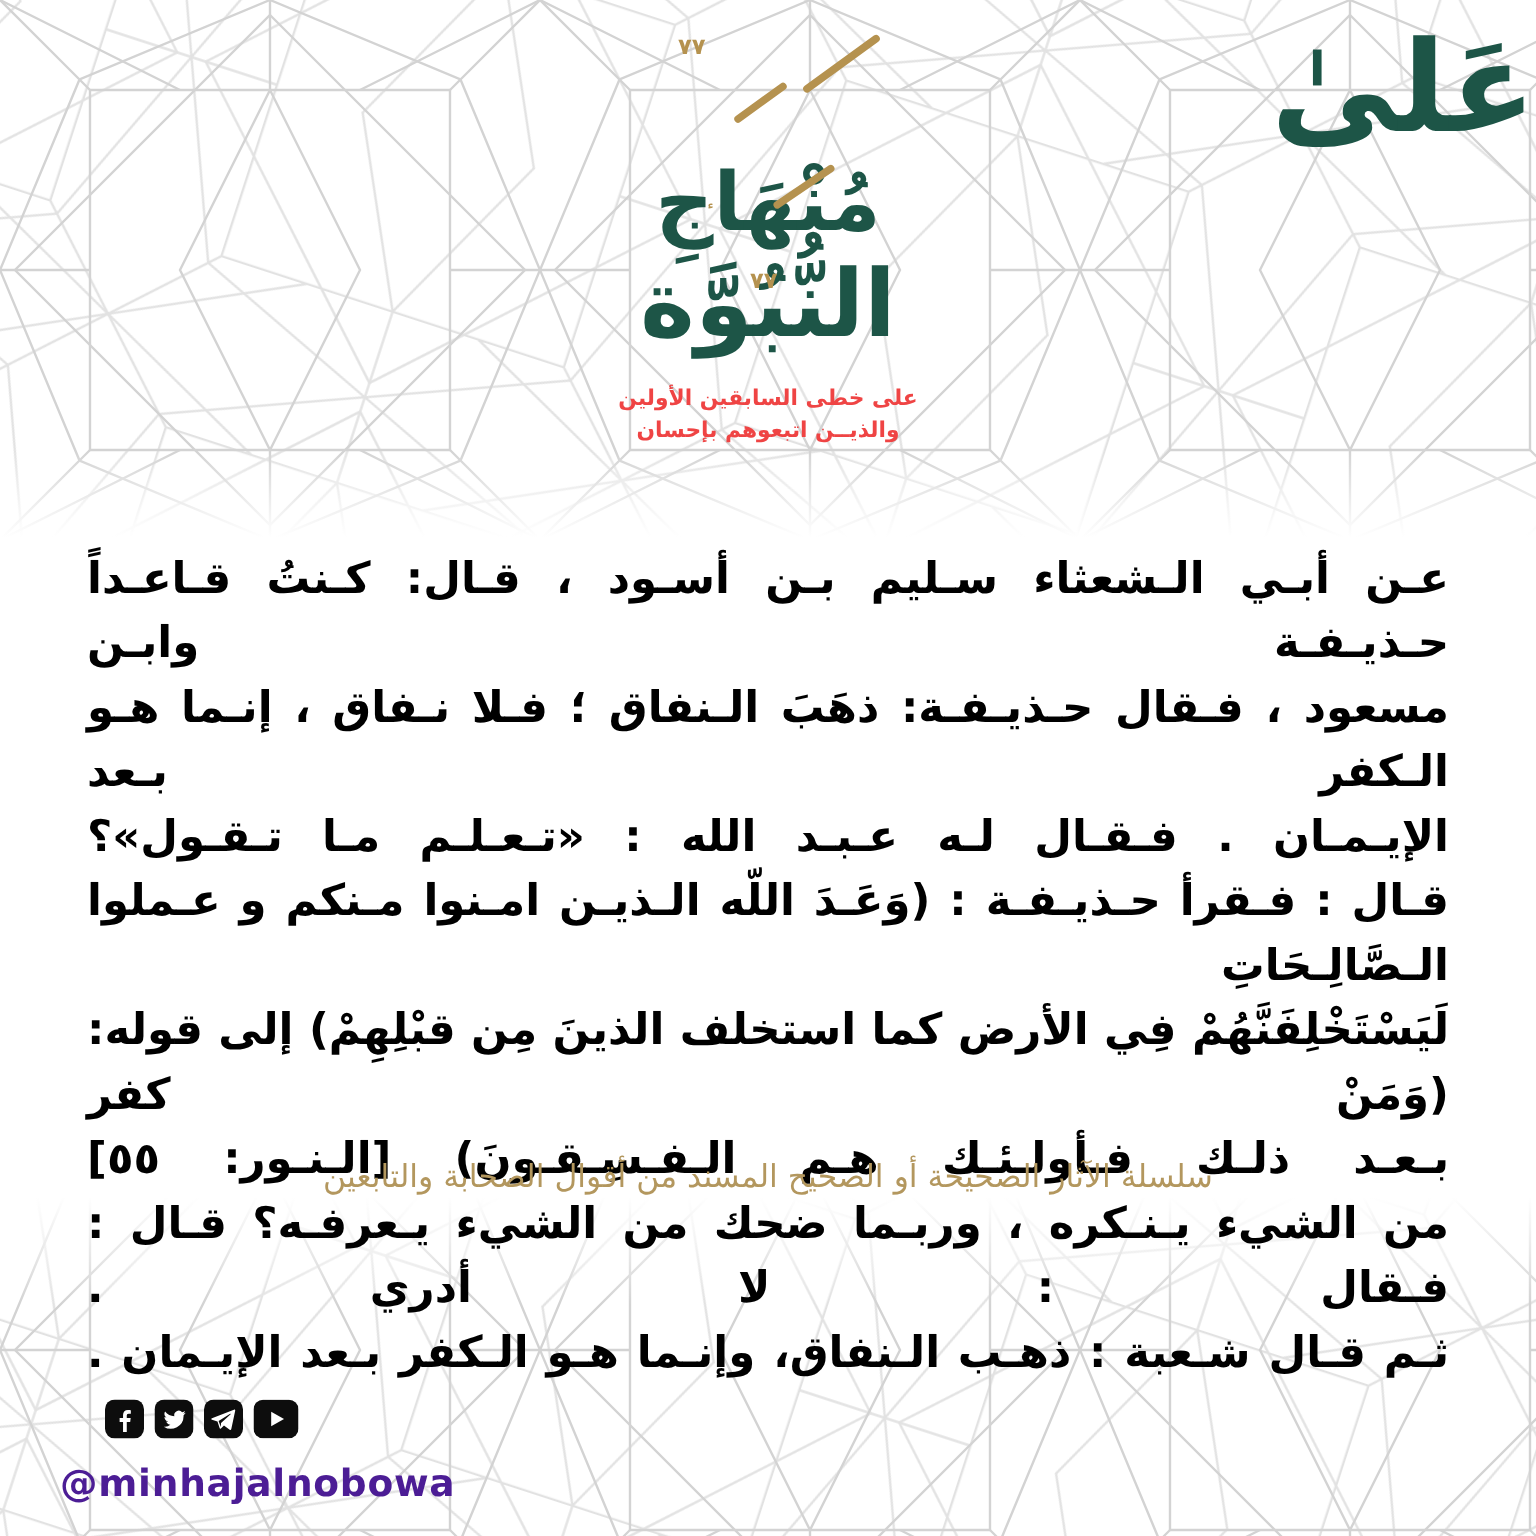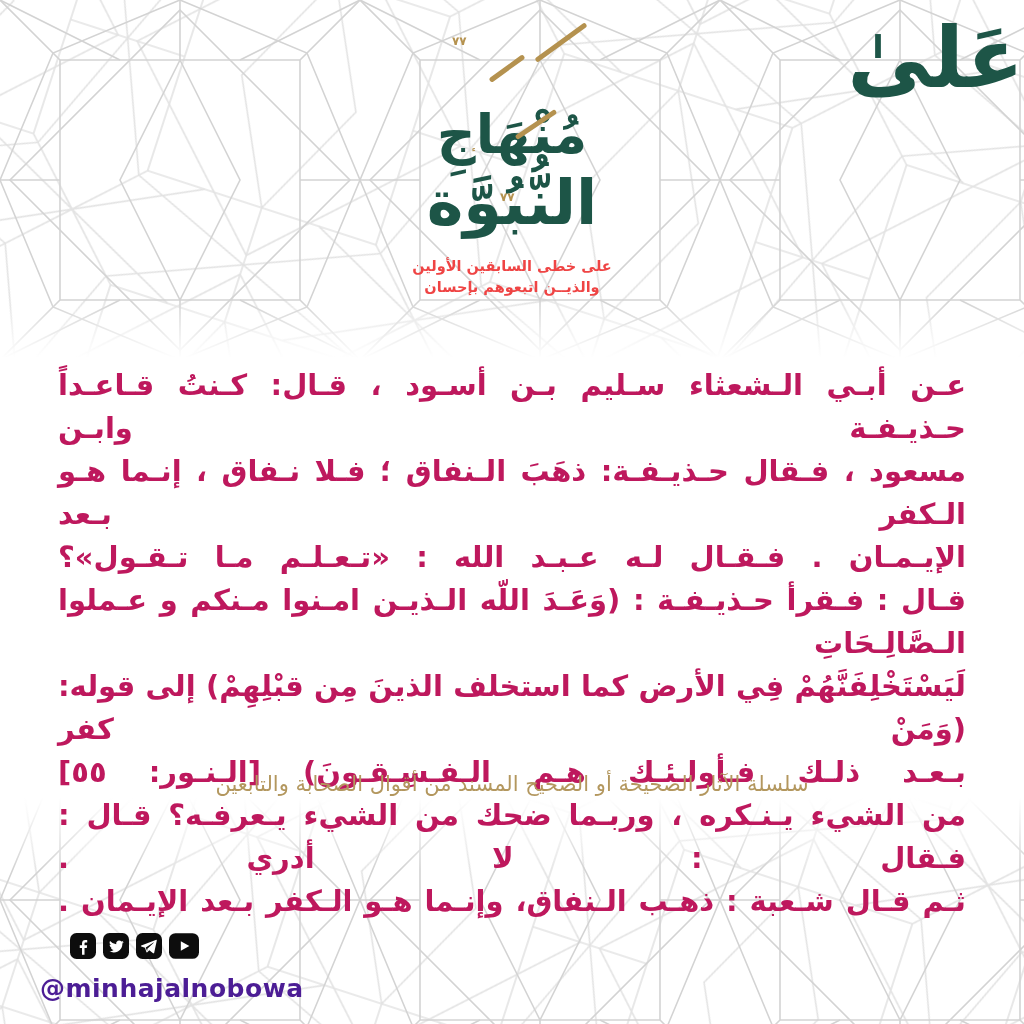--- a/index.html
+++ b/index.html
@@ -17,21 +17,21 @@
     background:linear-gradient(to bottom,
       rgba(255,255,255,0) 0px, #ffffff 58px,
       #ffffff calc(100% - 72px), rgba(255,255,255,0) 100%);
   }
   
   .logo-block { position:absolute; top:12px; left:0; right:0; text-align:center; direction:rtl; }
   .logo-w1 { font-size:84px; font-weight:bold; line-height:92px; letter-spacing:-2px;text-align:right; }
   .logo-w2 { font-size:54px; font-weight:bold; line-height:62px; }
   .logo-w3 { font-size:62px; font-weight:bold; line-height:74px; }
   .accent-bar { position:absolute; height:5px; border-radius:3px; }
-  .accent-mark { position:absolute; font-size:12px; font-weight:bold;margin-top:12px; }
+  .accent-mark { position:absolute; font-size:15px; font-weight:bold; }
   .tagline { margin-top:16px; font-size:14.5px; font-weight:bold; line-height:21px; }
   
   .hadith {
     position:absolute; top:364px; left:58px; right:58px; direction:rtl;
   }
   .hadith .line {
     font-size:29px; font-weight:bold; line-height:43px;
     text-align:justify; text-align-last:justify;
     white-space:nowrap; 
     display:block; width:100%;
@@ -83,21 +83,21 @@
     </div>
   </div>
 
   <div class="accent-bar" style="top:40px; left:530px; width:62px; background:#b5924f; transform:rotate(-36deg);"></div>
   <div class="accent-bar" style="top:66px; left:486px; width:42px; background:#b5924f; transform:rotate(-36deg);"></div>
   <span class="accent-mark" style="top:22px; left:452px; color:#b5924f;">٧٧</span>
   <div class="accent-bar" style="top:122px; left:512px; width:48px; background:#b5924f; transform:rotate(-34deg);"></div>
   <span class="accent-mark" style="top:134px; left:470px; color:#b5924f; font-size:15px;">ٔ</span>
   <span class="accent-mark" style="top:178px; left:500px; color:#b5924f;">٧٧</span>
 
-  <div class="hadith" style="color:#be185d;">
+  <div class="hadith" style="color:#000000;">
     <div class="line">عـن أبـي الـشعثاء سـليم بـن أسـود ، قـال: كـنتُ قـاعـداً حـذيـفـة وابـن</div>
     <div class="line">مسعود ، فـقال حـذيـفـة: ذهَبَ الـنفاق ؛ فـلا نـفاق ، إنـما هـو الـكفر بـعد</div>
     <div class="line">الإيـمـان . فـقـال لـه عـبـد الله : «تـعـلـم مـا تـقـول»؟</div>
     <div class="line">قـال : فـقرأ حـذيـفـة : (وَعَـدَ اللّه الـذيـن امـنوا مـنكم و عـملوا الـصَّالِـحَاتِ</div>
     <div class="line">لَيَسْتَخْلِفَنَّهُمْ فِي الأرض كما استخلف الذينَ مِن قبْلِهِمْ) إلى قوله: (وَمَنْ كفر</div>
     <div class="line">بـعـد ذلـك فـأولـئـك هـم الـفـسِـقـونَ) [الـنـور: ٥٥]</div>
     <div class="line">من الشيء يـنـكره ، وربـما ضحك من الشيء يـعرفـه؟ قـال : فـقال : لا أدري .</div>
     <div class="line">ثـم قـال شـعبة : ذهـب الـنفاق، وإنـما هـو الـكفر بـعد الإيـمان .</div>
   </div>
 

